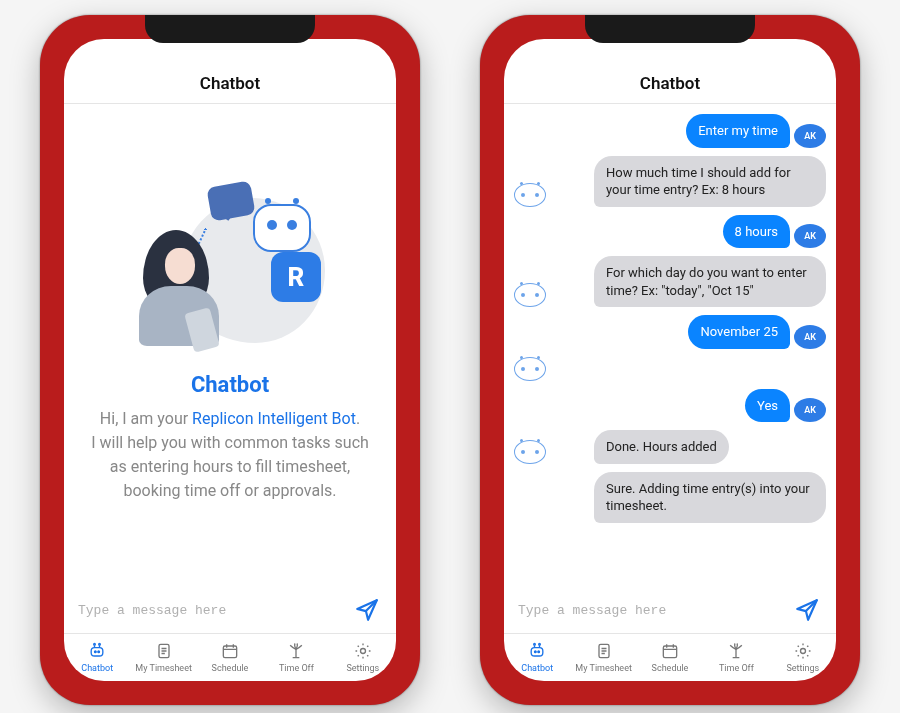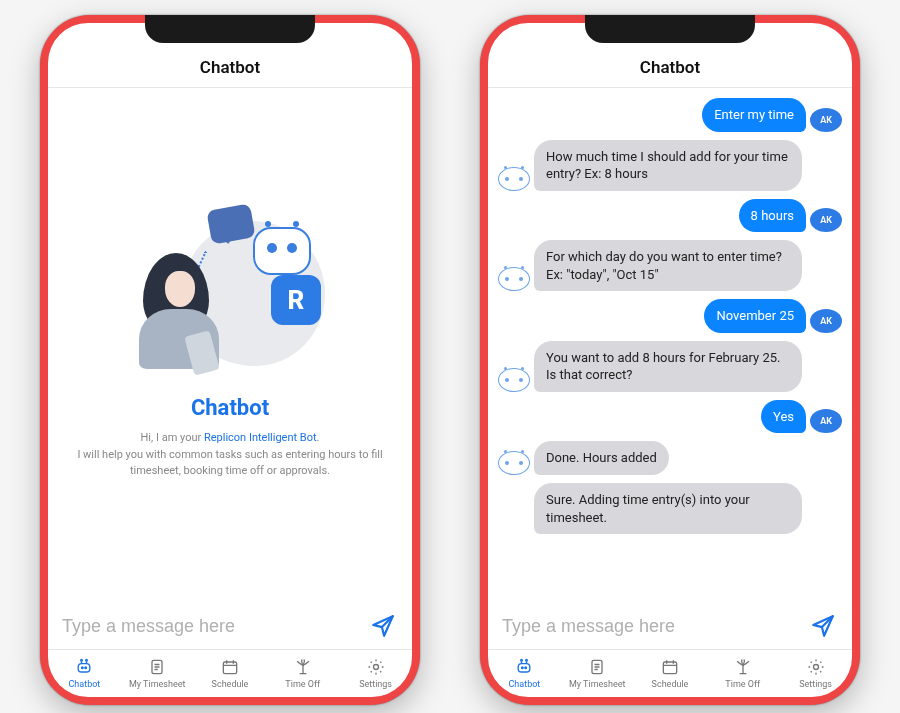--- a/index.html
+++ b/index.html
@@ -7,23 +7,23 @@
     background: #f5f5f5;
     font-family: -apple-system, BlinkMacSystemFont, "Segoe UI", Roboto, Helvetica, Arial, sans-serif;
     display: flex;
     justify-content: center;
     gap: 60px;
     padding: 15px;
   }
   .phone {
     width: 380px;
     height: 690px;
-    background: #ef4444;
+    background: #b91c1c;
     border-radius: 50px;
-    padding: 8px;
+    padding: 24px;
     box-shadow: 0 10px 30px rgba(0,0,0,0.25), 0 0 2px rgba(0,0,0,0.5);
     position: relative;
   }
   .notch {
     position: absolute;
     top: 0;
     left: 50%;
     transform: translateX(-50%);
     width: 170px;
     height: 28px;
@@ -72,21 +72,21 @@
     position: relative;
     margin-bottom: 14px;
   }
   .intro-title {
     color: #1a73e8;
     font-size: 22px;
     font-weight: 700;
     margin-bottom: 10px;
   }
   .intro-text {
-    font-size: 11px;
+    font-size: 16px;
     color: #888;
     line-height: 1.5;
   }
   .intro-text .highlight {
     color: #1a73e8;
   }
   
   .blob {
     position: absolute;
     top: 10px; right: 0;
@@ -250,35 +250,37 @@
   }
   .bubble.user {
     background: #0a84ff;
     color: #fff;
     border-bottom-right-radius: 6px;
   }
   .bubble.bot {
     background: #d8d8dc;
     color: #222;
     border-bottom-left-radius: 6px;
+    margin-left: 44px;
   }
   
   .inputbar {
     display: flex;
     align-items: center;
     padding: 8px 14px;
     gap: 10px;
   }
   .msginput {
     flex: 1;
     border: none;
     outline: none;
-    font-size: 18px;
+    font-size: 13px;
     color: #555;
     background: transparent;
+    font-family: Liberation Mono, monospace;
   }
   .msginput::placeholder { color: #b0b0b0; }
   .send-btn {
     width: 30px; height: 30px;
     display: flex;
     align-items: center;
     justify-content: center;
     color: #1a73e8;
     cursor: pointer;
   }
@@ -450,21 +452,20 @@
           </div>
           <div class="row user">
             <div class="bubble user">November 25</div>
             <div class="avatar user">AK</div>
           </div>
           <div class="row bot">
             <div class="avatar bot">
               <span class="bot-ant l"></span>
               <span class="bot-ant r"></span>
             </div>
-            <div class="bubble bot">You want to add 8 hours for February 25. Is that correct?</div>
           </div>
           <div class="row user">
             <div class="bubble user">Yes</div>
             <div class="avatar user">AK</div>
           </div>
           <div class="row bot">
             <div class="avatar bot">
               <span class="bot-ant l"></span>
               <span class="bot-ant r"></span>
             </div>

